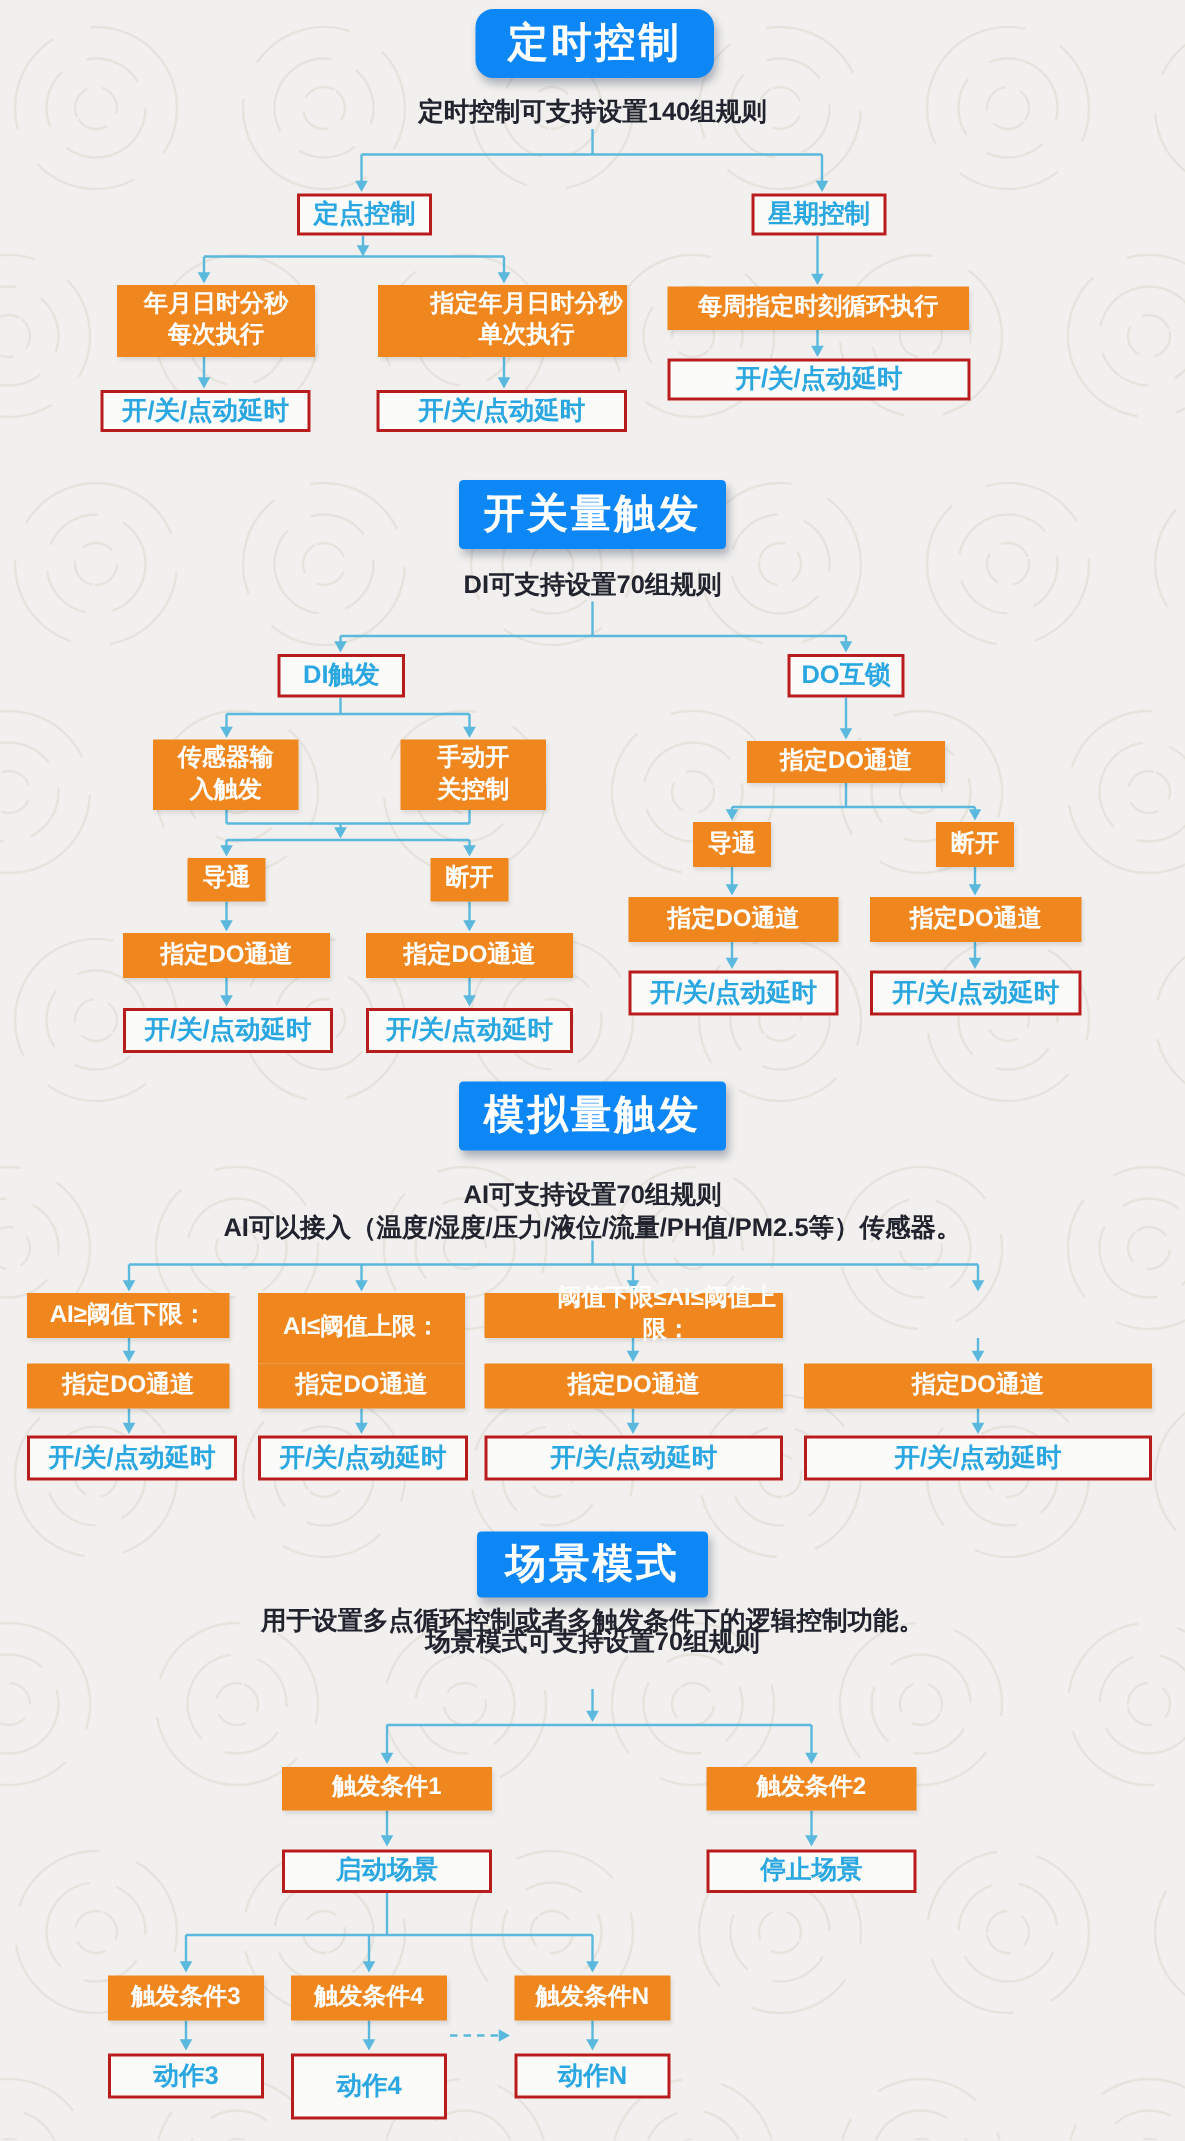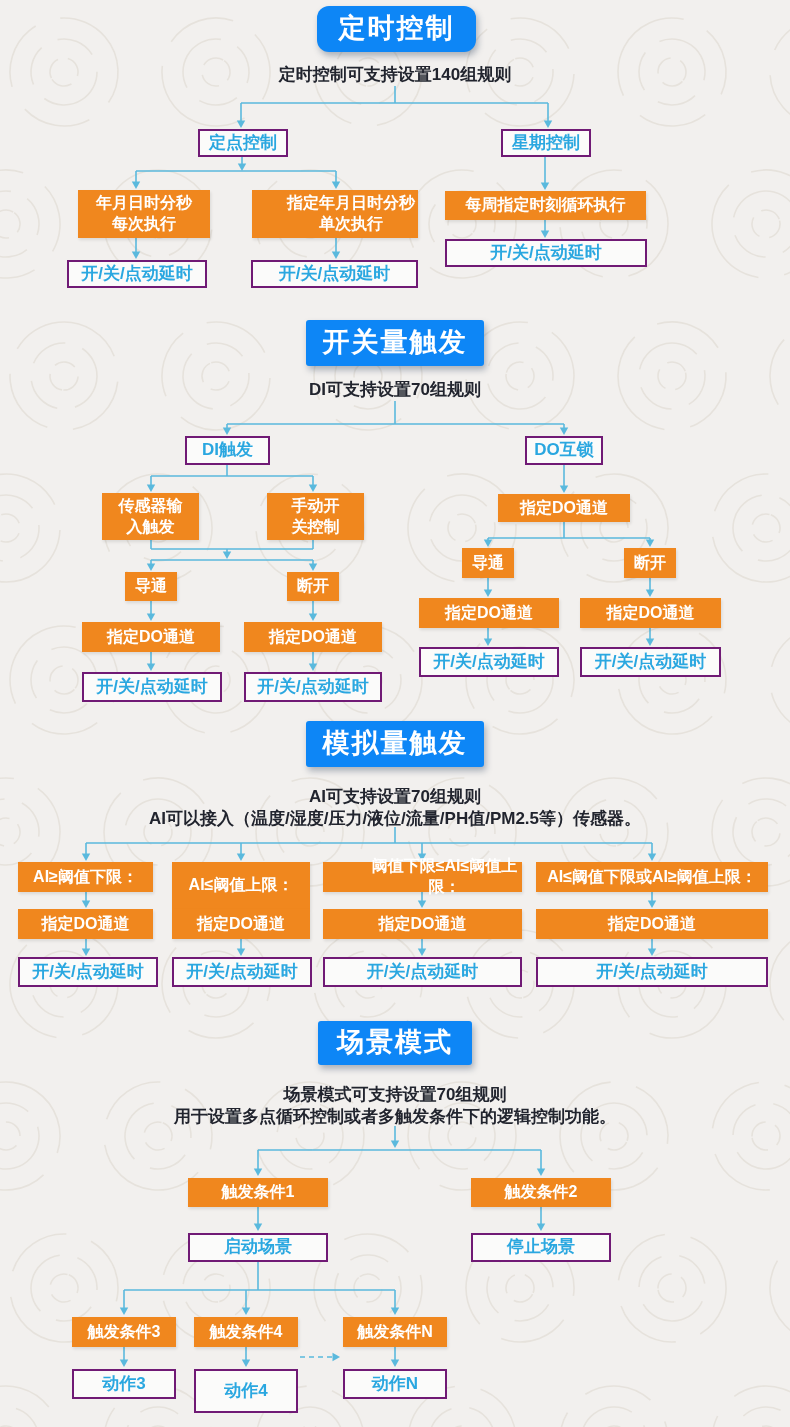--- a/index.html
+++ b/index.html
@@ -17,21 +17,21 @@
     background:#0d86f6;color:#ffffff;font-size:27px;font-weight:bold;
     letter-spacing:2px;border-radius:3px;
     box-shadow:2px 4px 6px rgba(40,60,90,.35);
     z-index:3;
   }
   .orange{
     background:#f0871e;color:#ffffff;font-size:16px;font-weight:bold;
     box-shadow:1px 2px 3px rgba(0,0,0,.10);z-index:2;
   }
   .outline{
-    background:#fbfbfa;border:2px solid #701a75;color:#2aa7e0;
+    background:#fbfbfa;border:2px solid #b91c1c;color:#2aa7e0;
     font-size:17px;font-weight:600;z-index:2;
   }
   .subtitle{
     position:absolute;left:0;width:790px;text-align:center;
     color:#21242e;font-size:17px;font-weight:bold;z-index:2;line-height:22px;
   }
 </style>
 </head>
 <body>
 
@@ -376,33 +376,32 @@
   <div class="node orange" style="left:580px;top:598px;width:141px;height:30px;">指定DO通道</div>
   <div class="node outline" style="left:419px;top:647px;width:140px;height:30px;">开/关/点动延时</div>
   <div class="node outline" style="left:580px;top:647px;width:141px;height:30px;">开/关/点动延时</div>
 
   <div class="node hdr" style="left:306px;top:721px;width:178px;height:46px;">模拟量触发</div>
   <div class="subtitle" style="top:786px;">AI可支持设置70组规则</div>
   <div class="subtitle" style="top:808px;">AI可以接入（温度/湿度/压力/液位/流量/PH值/PM2.5等）传感器。</div>
   <div class="node orange" style="left:18px;top:862px;width:135px;height:30px;">AI≥阈值下限：</div>
   <div class="node orange" style="left:172px;top:862px;width:138px;height:47px;text-align:center;">AI≤阈值上限：</div>
   <div class="node orange" style="left:323px;top:862px;width:199px;height:30px;padding-left:44px;">阈值下限≤AI≤阈值上限：</div>
-  <div class="node orange" style="left:536px;top:862px;width:232px;height:30px;">AI≤阈值下限或AI≥阈值上限：</div>
   <div class="node orange" style="left:18px;top:909px;width:135px;height:30px;">指定DO通道</div>
   <div class="node orange" style="left:172px;top:909px;width:138px;height:30px;">指定DO通道</div>
   <div class="node orange" style="left:323px;top:909px;width:199px;height:30px;">指定DO通道</div>
   <div class="node orange" style="left:536px;top:909px;width:232px;height:30px;">指定DO通道</div>
   <div class="node outline" style="left:18px;top:957px;width:140px;height:30px;">开/关/点动延时</div>
   <div class="node outline" style="left:172px;top:957px;width:140px;height:30px;">开/关/点动延时</div>
   <div class="node outline" style="left:323px;top:957px;width:199px;height:30px;">开/关/点动延时</div>
   <div class="node outline" style="left:536px;top:957px;width:232px;height:30px;">开/关/点动延时</div>
 
   <div class="node hdr" style="left:318px;top:1021px;width:154px;height:44px;">场景模式</div>
   <div class="subtitle" style="top:1084px;">场景模式可支持设置70组规则</div>
-  <div class="subtitle" style="top:1106px;">用于设置多点循环控制或者多触发条件下的逻辑控制功能。</div>
+  <div class="subtitle" style="top:1070px;">用于设置多点循环控制或者多触发条件下的逻辑控制功能。</div>
   <div class="node orange" style="left:188px;top:1178px;width:140px;height:29px;">触发条件1</div>
   <div class="node orange" style="left:471px;top:1178px;width:140px;height:29px;">触发条件2</div>
   <div class="node outline" style="left:188px;top:1233px;width:140px;height:29px;">启动场景</div>
   <div class="node outline" style="left:471px;top:1233px;width:140px;height:29px;">停止场景</div>
   <div class="node orange" style="left:72px;top:1317px;width:104px;height:30px;">触发条件3</div>
   <div class="node orange" style="left:194px;top:1317px;width:104px;height:30px;">触发条件4</div>
   <div class="node orange" style="left:343px;top:1317px;width:104px;height:30px;">触发条件N</div>
   <div class="node outline" style="left:72px;top:1369px;width:104px;height:30px;">动作3</div>
   <div class="node outline" style="left:194px;top:1369px;width:104px;height:44px;">动作4</div>
   <div class="node outline" style="left:343px;top:1369px;width:104px;height:30px;">动作N</div>

